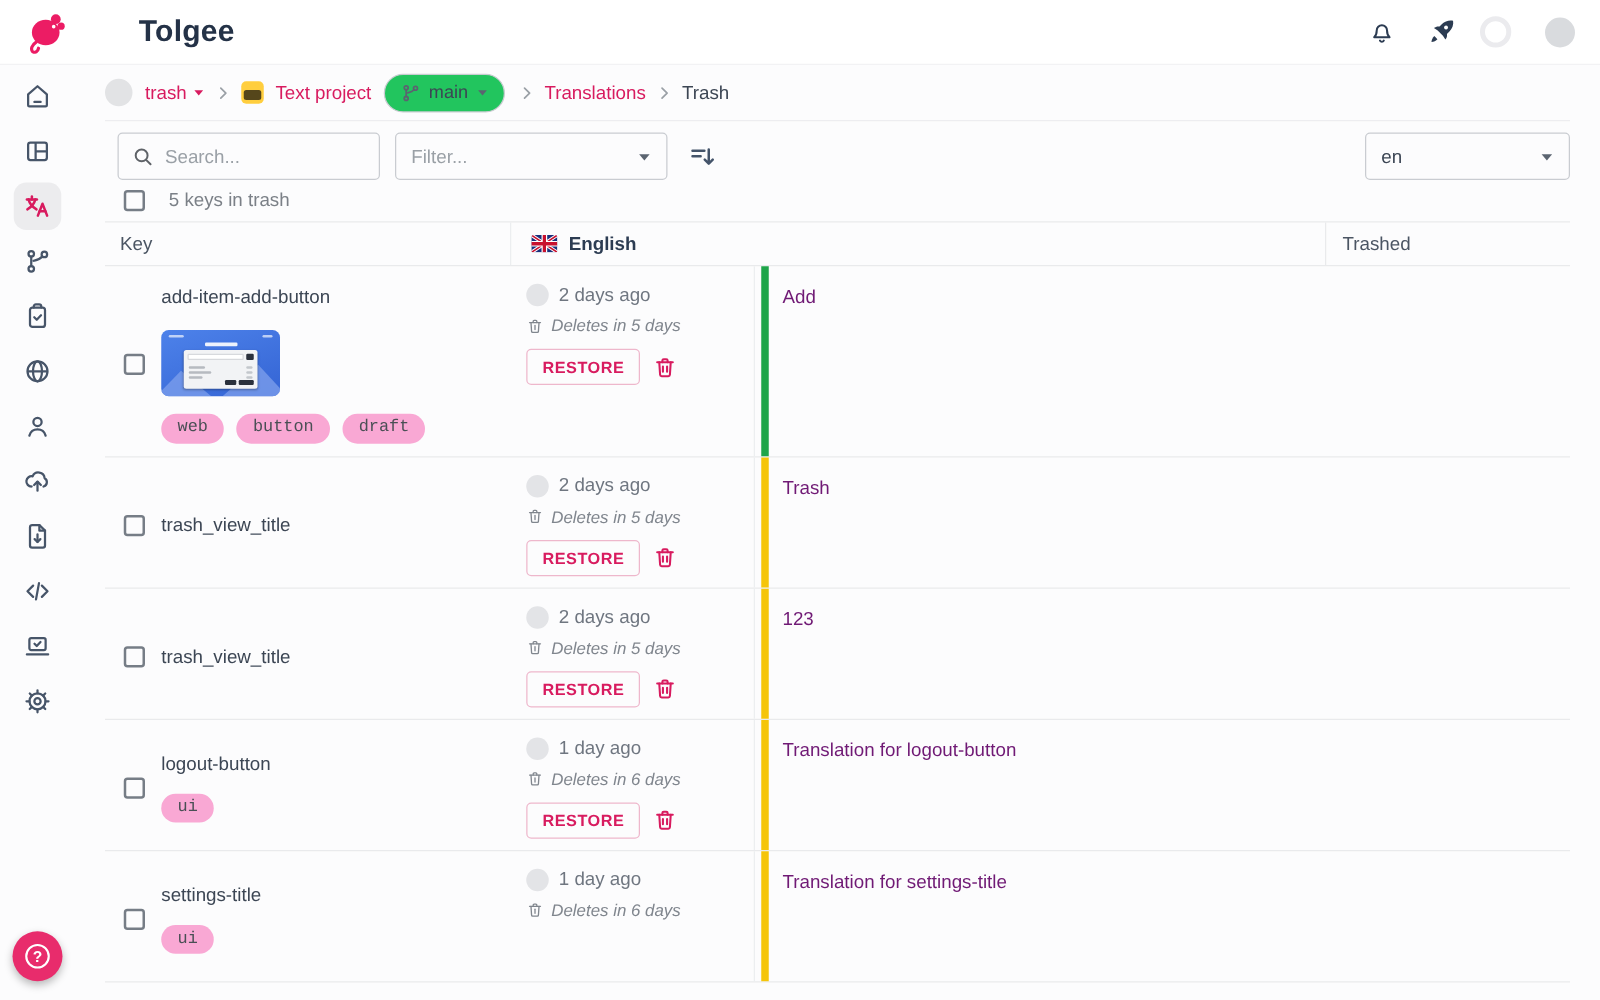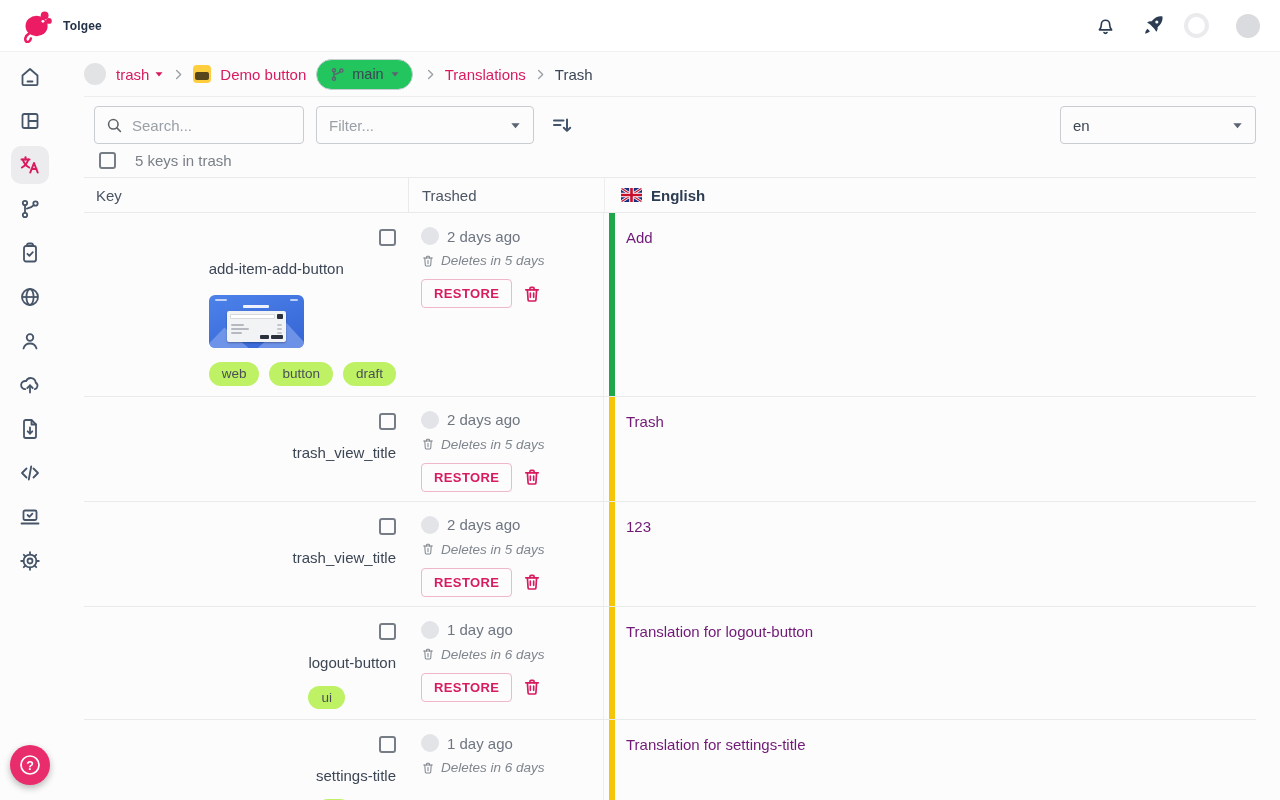--- a/index.html
+++ b/index.html
@@ -11,21 +11,21 @@
   }
   svg { display:block; }
 
   
   .topbar {
     position:fixed; top:0; left:0; width:1280px; height:52px;
     background:#ffffff; border-bottom:1px solid #f2f2f4;
     display:flex; align-items:center; padding:0 20px; z-index:20;
   }
   .brand { display:flex; align-items:center; gap:9px; }
-  .brand-name { font-size:12px; font-weight:800; color:#243247; letter-spacing:.2px; }
+  .brand-name { font-size:24px; font-weight:800; color:#243247; letter-spacing:.2px;margin-left:48px; }
   .topbar-right { margin-left:auto; display:flex; align-items:center; }
   .icon-btn { background:none; border:none; cursor:pointer; display:flex; align-items:center; justify-content:center; }
   .bell-btn { margin-right:24px; }
   .rocket-btn { margin-right:18px; }
   .progress-ring { width:25px; height:25px; border-radius:50%; border:4px solid #ebebee; margin-right:27px; }
   .user-avatar { width:24px; height:24px; border-radius:50%; background:#d9dbde; border:none; cursor:pointer; }
 
   
   .sidebar {
     position:fixed; top:52px; left:0; width:60px; bottom:0;
@@ -74,21 +74,21 @@
     color:#3c4654; font-family:inherit;
   }
   .search-box input::placeholder { color:#9aa0a6; }
   .select-like {
     height:38px; border:1px solid #c9ccd1; border-radius:4px; background:transparent;
     display:flex; align-items:center; justify-content:space-between; padding:0 12px;
     font-size:15px; cursor:pointer; font-family:inherit;
   }
   .filter-select { width:218px; margin-left:12px; color:#9aa0a6; }
   .sort-btn { margin-left:16px; color:#44546a; }
-  .lang-select { margin-left:auto; width:196px; color:#3c4654; }
+  .lang-select { margin-left:auto; width:164px; color:#3c4654; }
 
   
   .selection-row { margin-top:8px; display:flex; align-items:center; gap:19px; padding-left:15px; }
   .checkbox {
     width:17px; height:17px; border:2px solid #767d86; border-radius:3px;
     background:transparent; cursor:pointer; flex:none;
   }
   .selection-label { font-size:15px; color:#7b8087; }
 
   
@@ -98,26 +98,26 @@
     border-top:1px solid #e9eaec; border-bottom:1px solid #e9eaec;
     font-size:15px; color:#4b5563;
   }
   .th { display:flex; align-items:center; }
   .th-key { width:324px; padding-left:12px; }
   .th-trashed { width:196px; padding-left:13px; border-left:1px solid #e9eaec; }
   .th-lang { flex:1; border-left:1px solid #eceef0; padding-left:16px; gap:9px; font-weight:bold; color:#2c3c52; }
   .flag { width:21px; height:14px; border-radius:2px; overflow:hidden; flex:none; }
 
   .row { display:flex; align-items:stretch; border-bottom:1px solid #e9eaec; min-height:105px; }
-  .cell-key { width:324px; padding:15px 12px 10px 15px; display:flex; gap:13px; align-items:flex-end;flex-direction:column; }
+  .cell-key { width:324px; padding:15px 12px 10px 15px; display:flex; gap:13px; align-items:center; }
   .cell-key .checkbox { margin-top:1px; }
   .key-name { font-size:15px; line-height:19px; color:#3c4654; }
   .key-desc { margin-top:14px; font-size:13px; line-height:17px; color:#8f959d; max-width:262px; }
   .tag-list { margin-top:14px; display:flex; gap:10px; }
-  .tag { background:#bef264; color:#4a4f55; font-size:13.5px; line-height:13.5px; padding:5px 13px; border-radius:13px; white-space:nowrap; }
+  .tag { background:#f9a8d4; color:#4a4f55; font-size:13.5px; line-height:13.5px; padding:5px 13px; border-radius:13px; white-space:nowrap;font-family:Liberation Mono, monospace; }
 
   .cell-trashed { width:196px; border-right:1px solid #eceef0; padding:14px 0 9px 13px; }
   .ago-line { display:flex; align-items:center; gap:8px; font-size:15px; color:#6f7680; }
   .mini-avatar { width:18px; height:18px; border-radius:50%; background:#e3e4e7; flex:none; }
   .del-line { margin-top:8px; display:flex; align-items:center; gap:6px; font-size:13.5px; color:#80868e;font-style:italic; }
   .actions { margin-top:11px; display:flex; align-items:center; gap:10px; }
   .restore-btn {
     border:1px solid #eeb7cc; color:#d81b5f; background:transparent; border-radius:4px;
     font-size:13px; font-weight:bold; letter-spacing:.4px; padding:6px 12px; cursor:pointer;
     font-family:inherit;
@@ -327,21 +327,21 @@
       <svg width="15" height="15" viewBox="0 0 24 24" fill="none" stroke="#9aa0a6" stroke-width="2.2" stroke-linecap="round" stroke-linejoin="round">
           <path d="M9 5.5 15.5 12 9 18.5"></path>
         </svg>
     </span>
     <span class="project-avatar">
       <span class="pa-band"></span>
       <span class="pa-dot" style="left:4px"></span>
       <span class="pa-dot" style="right:4px"></span>
     </span>
     <button class="bc-link">
-      <span>Demo button</span>
+      <span>Text project</span>
     </button>
     <button class="branch-chip">
       <span>
         <svg width="17" height="17" viewBox="0 0 24 24" fill="none" stroke="#5b6470" stroke-width="2" stroke-linecap="round" stroke-linejoin="round">
           <circle cx="7" cy="18" r="2.2"></circle>
             <circle cx="7" cy="6" r="2.2"></circle>
             <circle cx="17.5" cy="6.5" r="2.2"></circle>
           <path d="M7 8.2v7.6"></path>
             <path d="M15.8 8.2c-2.2 2.6-5.4 3-7 3.4"></path>
         </svg>
@@ -406,33 +406,33 @@
   </div>
 
   <div class="selection-row">
     <button class="checkbox"></button>
     <span class="selection-label">5 keys in trash</span>
   </div>
 
   <div class="table">
     <div class="thead">
       <div class="th th-key">Key</div>
-      <div class="th th-trashed">Trashed</div>
       <div class="th th-lang">
         <span class="flag">
           <svg width="21" height="14" viewBox="0 0 60 40">
             <rect width="60" height="40" fill="#1a2f7c"></rect>
             <path d="M0 0 60 40M60 0 0 40" stroke="#fff" stroke-width="8"></path>
             <path d="M0 0 60 40M60 0 0 40" stroke="#c8102e" stroke-width="3.5"></path>
             <path d="M30 0v40M0 20h60" stroke="#fff" stroke-width="13"></path>
             <path d="M30 0v40M0 20h60" stroke="#c8102e" stroke-width="7.5"></path>
           </svg>
         </span>
         <span>English</span>
       </div>
+      <div class="th th-trashed">Trashed</div>
     </div>
     <div>
   <div class="row">
     <div class="cell-key">
       <button class="checkbox"></button>
       <div>
         <div class="key-name">add-item-add-button</div>
         <button class="thumb">
           <span class="mtn m1"></span>
                 <span class="mtn m2"></span>

